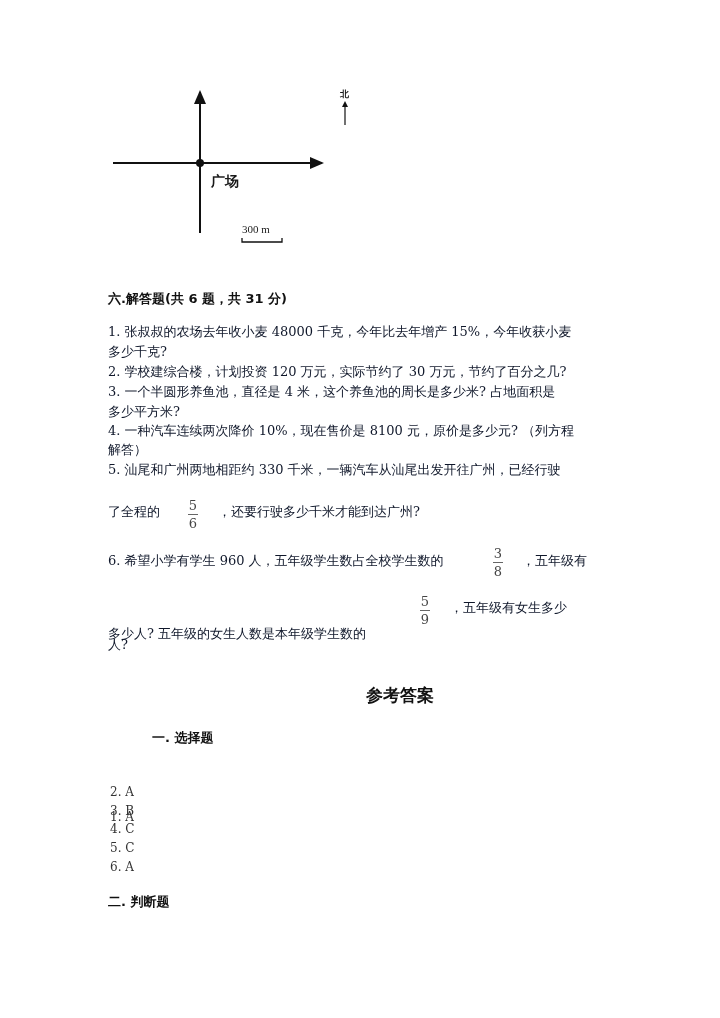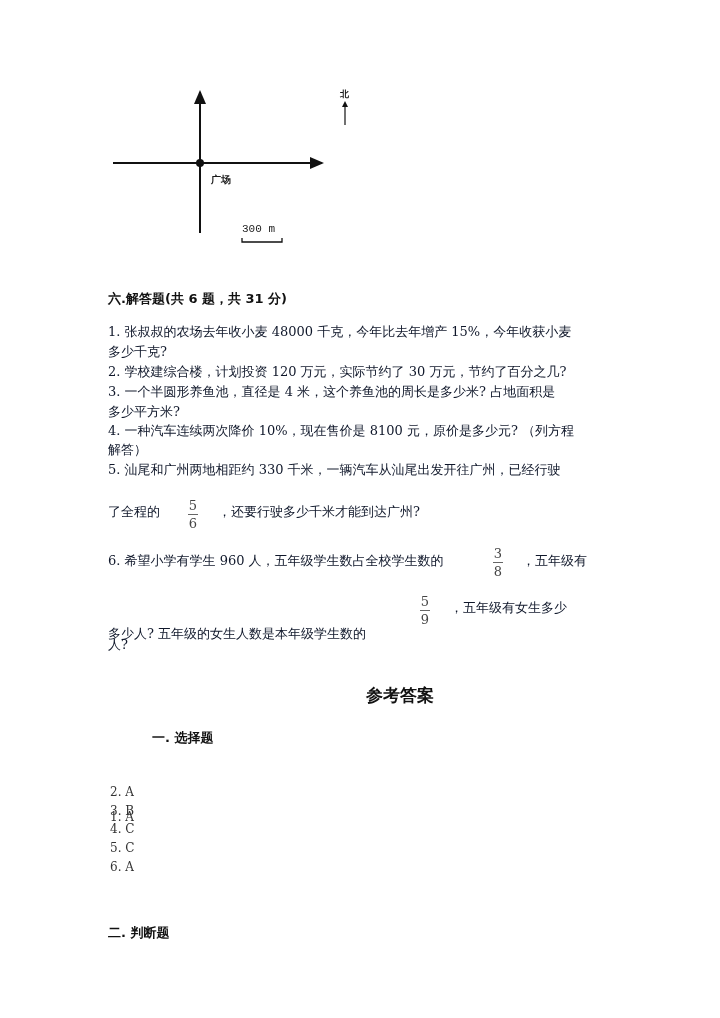--- a/index.html
+++ b/index.html
@@ -24,23 +24,23 @@
         <path d="M0,1 L7,4 L0,7 Z" fill="#111"></path>
       </marker>
     </defs>
     <line x1="100" y1="153" x2="100" y2="12" stroke="#111" stroke-width="2" marker-end="url(#ah)"></line>
     <line x1="13" y1="83" x2="222" y2="83" stroke="#111" stroke-width="2" marker-end="url(#ah)"></line>
     <circle cx="100" cy="83" r="4" fill="#111"></circle>
     <line x1="245" y1="45" x2="245" y2="25" stroke="#111" stroke-width="1.2"></line>
     <path d="M242,27 L245,21 L248,27 Z" fill="#111"></path>
     <path d="M142,158 L142,162 L182,162 L182,158" stroke="#111" stroke-width="1.3" fill="none"></path>
   </svg>
-  <span class="abs" style="left:111px;top:93px;font-size:10px;font-weight:bold;font-family:'DejaVu Sans',sans-serif;text-align:center;">广场</span>
+  <span class="abs" style="left:111px;top:93px;font-size:14px;font-weight:bold;font-family:'DejaVu Sans',sans-serif;text-align:center;">广场</span>
   <span class="abs" style="left:240px;top:8px;font-size:9px;font-weight:bold;font-family:'DejaVu Sans',sans-serif;">北</span>
-  <span class="abs" style="left:142px;top:143px;font-size:11px;font-family:Liberation Mono, monospace;">300 m</span>
+  <span class="abs" style="left:142px;top:143px;font-size:11px;font-family:Liberation Serif, serif;">300 m</span>
 </div>
 
 <div class="abs sec-title" style="left:108px;top:290px;text-align:center;">六.解答题(共 6 题，共 31 分)</div>
 
 <div class="abs q" style="left:108px;top:322px;">1. 张叔叔的农场去年收小麦 48000 千克，今年比去年增产 15%，今年收获小麦</div>
 <div class="abs q" style="left:108px;top:342px;">多少千克?</div>
 <div class="abs q" style="left:108px;top:362px;">2. 学校建综合楼，计划投资 120 万元，实际节约了 30 万元，节约了百分之几?</div>
 <div class="abs q" style="left:108px;top:382px;">3. 一个半圆形养鱼池，直径是 4 米，这个养鱼池的周长是多少米? 占地面积是</div>
 <div class="abs q" style="left:108px;top:402px;">多少平方米?</div>
 <div class="abs q" style="left:108px;top:421px;">4. 一种汽车连续两次降价 10%，现在售价是 8100 元，原价是多少元? （列方程</div>
@@ -77,13 +77,13 @@
 
 <div class="abs sec-title" style="left:108px;top:729px;margin-left:44px;">一. 选择题</div>
 
 <div class="abs ans" style="left:110px;top:808px;">1. A</div>
 <div class="abs ans" style="left:110px;top:783px;">2. A</div>
 <div class="abs ans" style="left:110px;top:802px;">3. B</div>
 <div class="abs ans" style="left:110px;top:820px;">4. C</div>
 <div class="abs ans" style="left:110px;top:839px;">5. C</div>
 <div class="abs ans" style="left:110px;top:858px;">6. A</div>
 
-<div class="abs sec-title" style="left:108px;top:924px;text-align:right;">二. 判断题</div>
+<div class="abs sec-title" style="left:108px;top:893px;text-align:right;">二. 判断题</div>
 
 </body></html>

